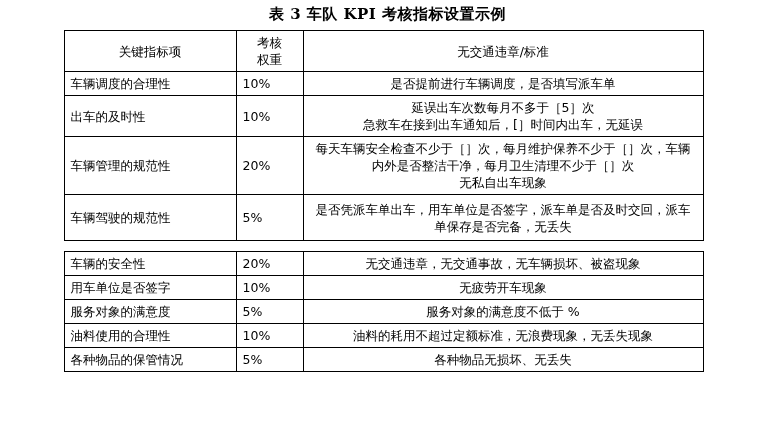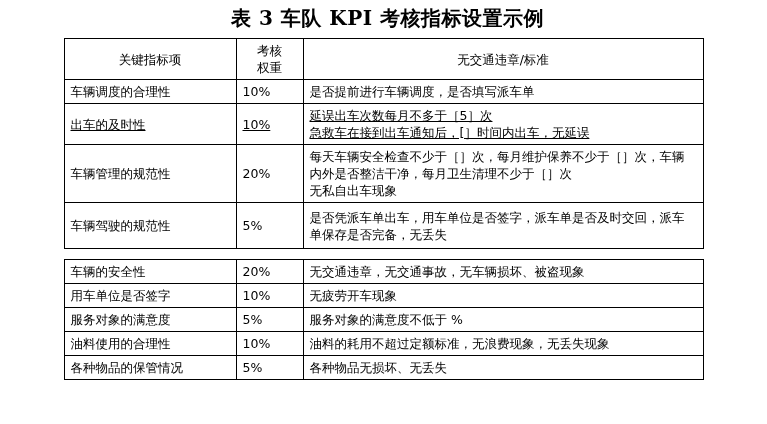--- a/index.html
+++ b/index.html
@@ -15,21 +15,21 @@
     overflow: hidden;
   }
   .page {
     width: 767px;
     height: 424px;
     position: relative;
     box-sizing: border-box;
   }
   .title {
     text-align: center;
-    font-size: 20px;
+    font-size: 15px;
     font-weight: bold;
     letter-spacing: 0.5px;
     padding: 5px 0 6px 8px;
     font-family: "DejaVu Serif", "Liberation Serif", serif;
   }
   table.kpi {
     border-collapse: collapse;
     width: 640px;
     margin: 0 auto;
     table-layout: fixed;
@@ -53,28 +53,28 @@
   .hdr-weight {
     line-height: 16px;
     padding: 2px 2px;
   }
   .cell-item {
     padding-left: 8px;
     margin-top: 12px;
   }
   .cell-std {
     padding-left: 8px;
-    text-align: left;
+    text-align: center;
   }
   .gap {
     height: 10px;
     line-height: 10px;
     font-size: 1px;
   }
-  .tall-1 { height: 40px; text-decoration: underline; }
+  .tall-1 { height: 40px; }
   .tall-2 { height: 56px; }
   .tall-3 { height: 46px; }
 </style>
 </head>
 <body>
 
 <div class="page">
 
   <div class="title">表 3  车队 KPI 考核指标设置示例</div>
 

